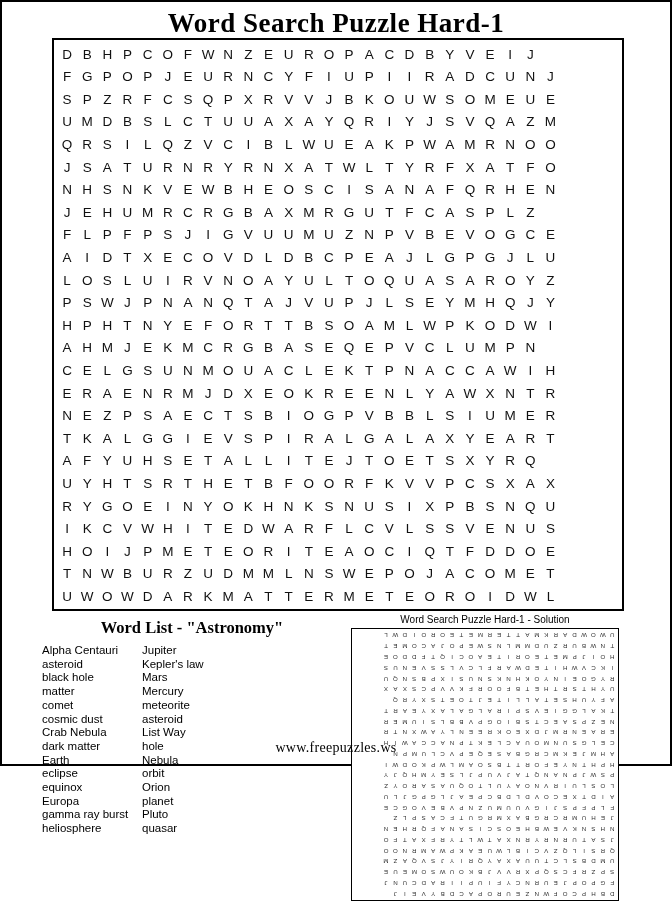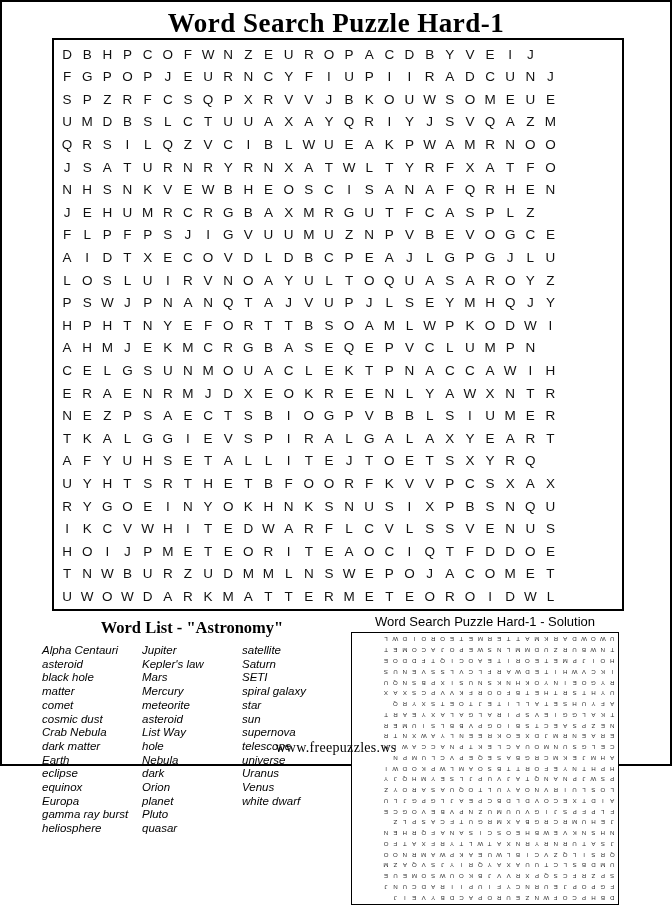--- a/index.html
+++ b/index.html
@@ -82,34 +82,33 @@
     white-space: nowrap;
   }
   .wordlist-cols {
     display: flex;
     gap: 0px;
     font-size: 11.5px;
     line-height: 13.7px;
   }
   .wordlist-cols .col {
     width: 100px;
-    font-style: italic;
   }
   .wordlist-cols .col div {
     white-space: nowrap;
   }
   .solution-wrap {
     position: absolute;
     left: 345px;
     top: 0px;
     width: 276px;
   }
   .solution-title {
     text-align: center;
-    font-size: 13px;
+    font-size: 10px;
     font-family: "Liberation Sans", sans-serif;
     margin-bottom: 3px;
     white-space: nowrap;
   }
   .solution-box {
     position: relative;
     width: 268px;
     height: 273px;
     border: 1px solid #000;
     box-sizing: border-box;
@@ -884,39 +883,25 @@
           <div class="col">
             <div>Jupiter</div>
             <div>Kepler's law</div>
             <div>Mars</div>
             <div>Mercury</div>
             <div>meteorite</div>
             <div>asteroid</div>
             <div>List Way</div>
             <div>hole</div>
             <div>Nebula</div>
-            <div>dark</div>
+            <div>orbit</div>
             <div>Orion</div>
             <div>planet</div>
             <div>Pluto</div>
             <div>quasar</div>
-          </div>
-          <div class="col">
-            <div>satellite</div>
-            <div>Saturn</div>
-            <div>SETI</div>
-            <div>spiral galaxy</div>
-            <div>star</div>
-            <div>sun</div>
-            <div>supernova</div>
-            <div>telescope</div>
-            <div>universe</div>
-            <div>Uranus</div>
-            <div>Venus</div>
-            <div>white dwarf</div>
           </div>
         </div>
     </div>
 
     <div class="solution-wrap">
       <div class="solution-title">Word Search Puzzle Hard-1 - Solution</div>
       <div class="solution-box">
         <div class="solution-grid" id="solution-grid">
             <div class="scell">D</div>
             <div class="scell">B</div>

